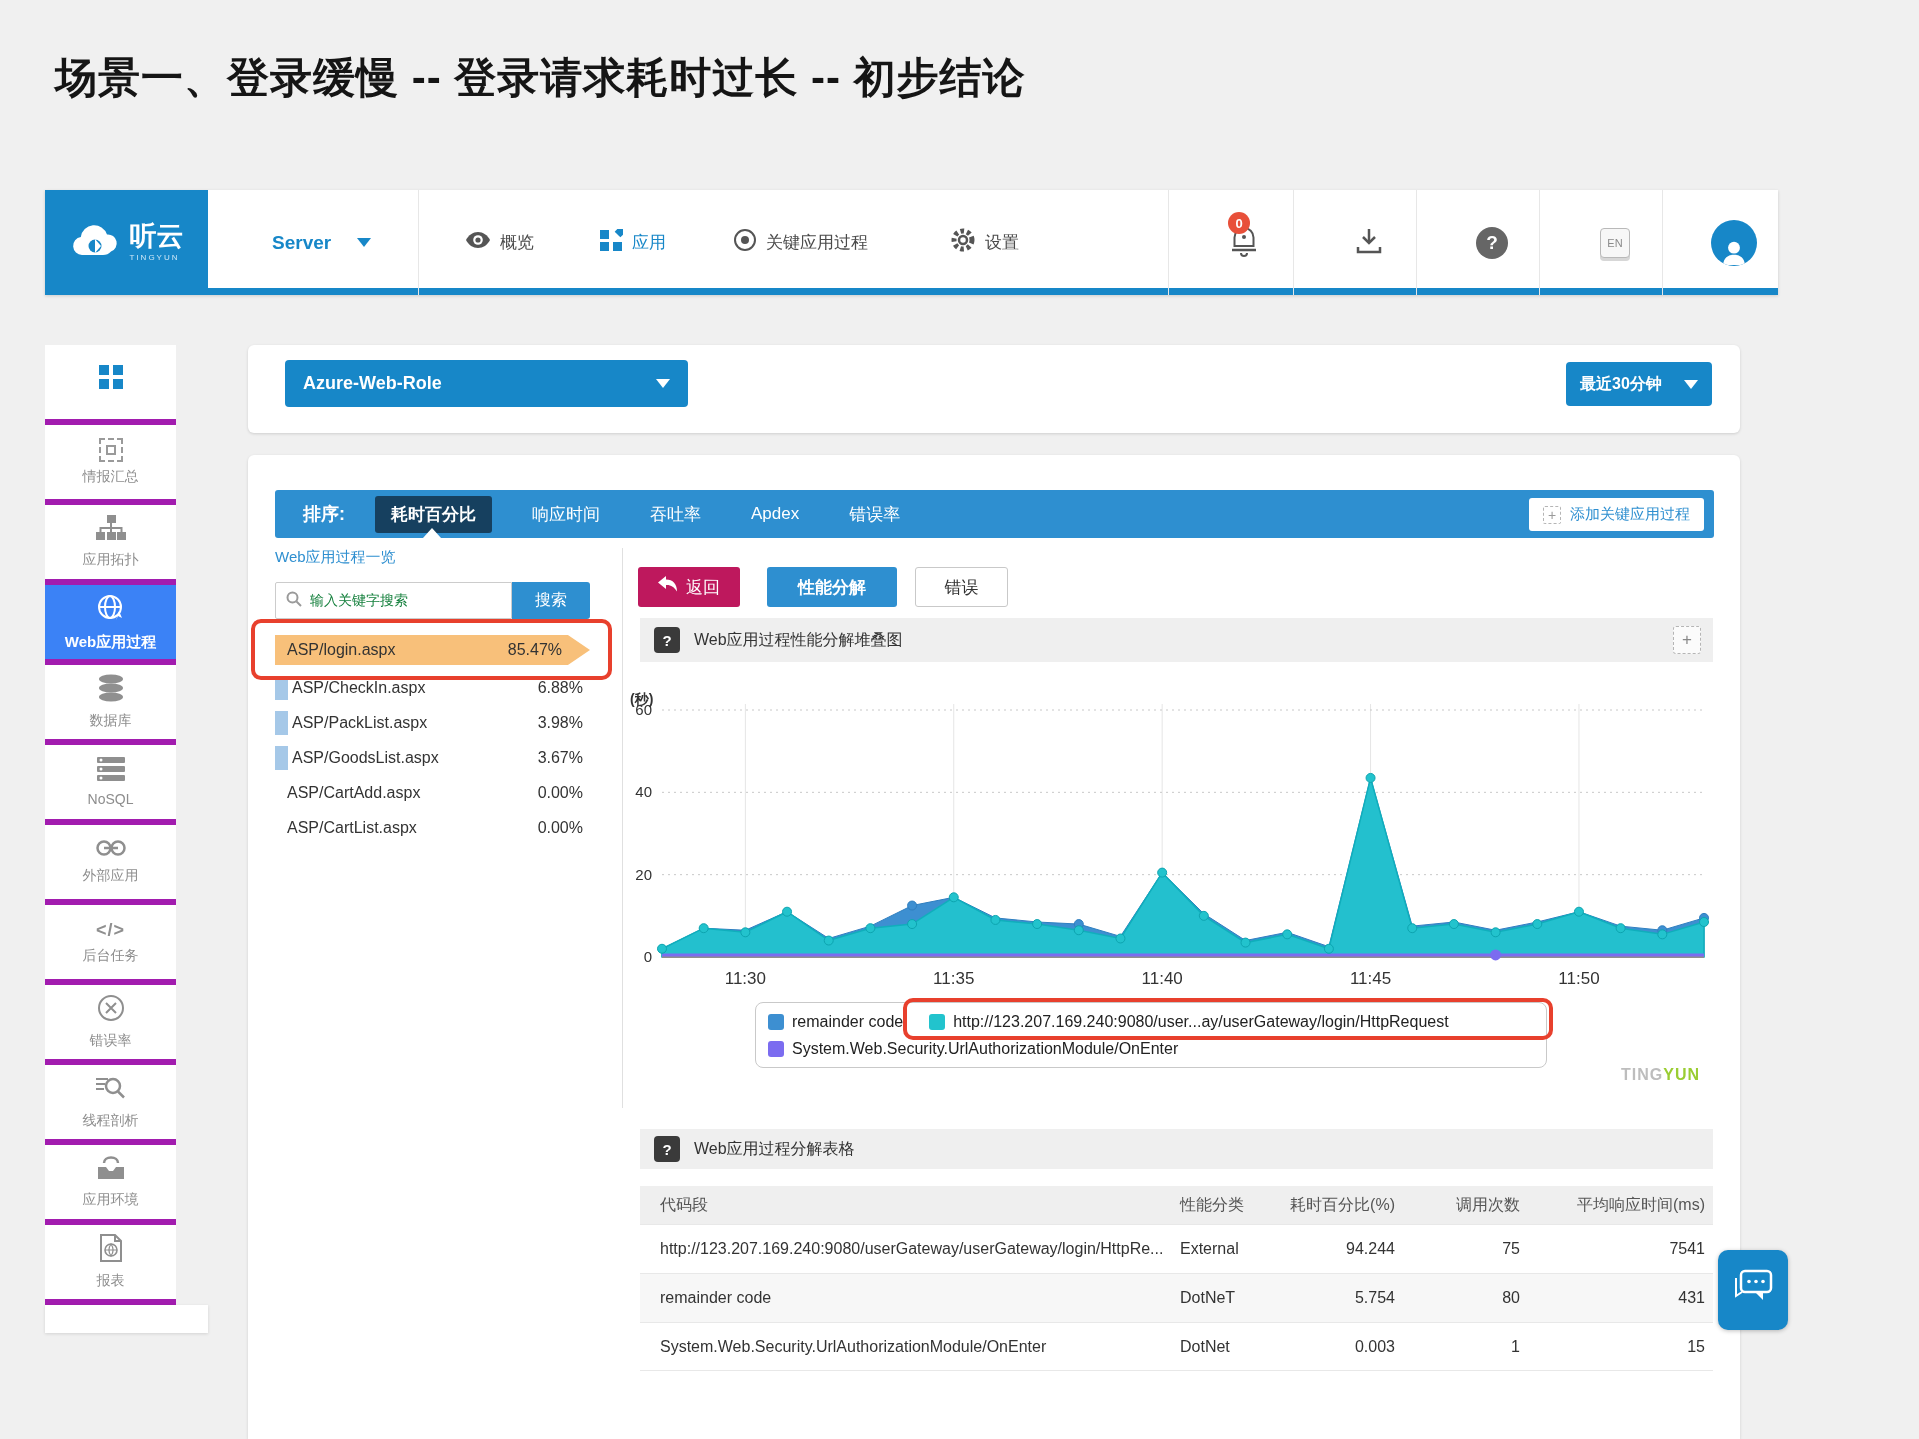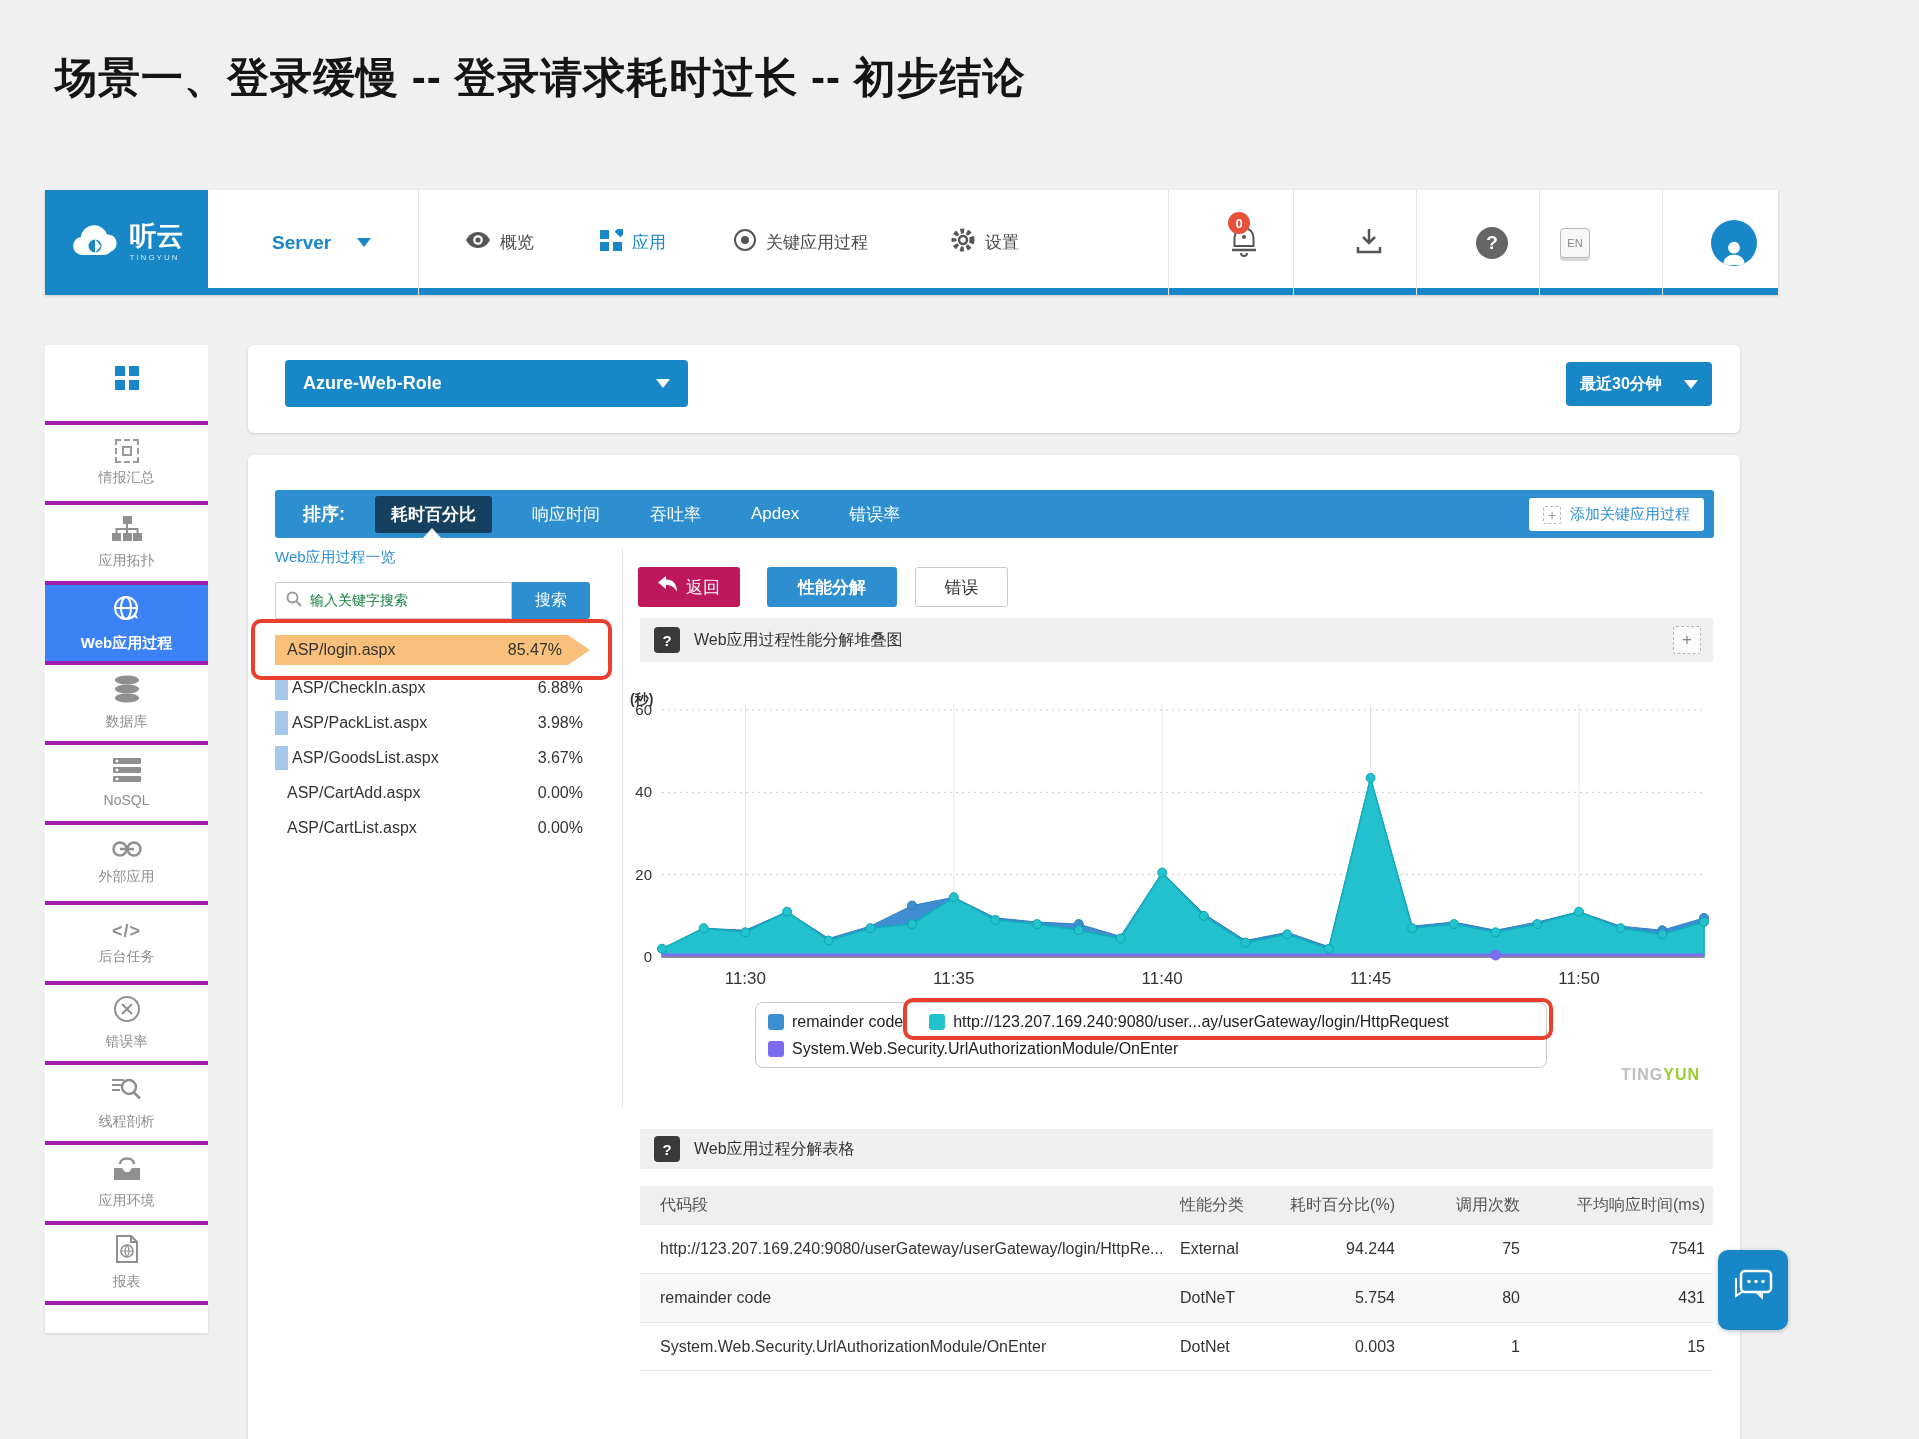--- a/index.html
+++ b/index.html
@@ -21,21 +21,21 @@
   .caret-down { width:0; height:0; border-left:7px solid transparent; border-right:7px solid transparent; border-top:9px solid #1787c8; display:inline-block; }
   .nav-divider { position:absolute; top:0; width:1px; height:105px; background:#e7e7e7; }
   .nav-icon-cell { position:absolute; top:0; height:105px; display:flex; align-items:center; justify-content:center; }
   #notif-badge { position:absolute; left:1183px; top:22px; width:22px; height:22px; background:#e8503a; border-radius:50%; color:#fff; font-size:13px; font-weight:bold; display:flex; align-items:center; justify-content:center; z-index:3; }
   #help-circle { width:32px; height:32px; border-radius:50%; background:#666; color:#fff; font-size:19px; font-weight:bold; display:flex; align-items:center; justify-content:center; }
   #lang-keycap { width:30px; height:30px; border:1px solid #b9b9b9; border-radius:4px; background:#f7f7f7; box-shadow:0 3px 0 #d7d7d7; color:#8a8a8a; font-size:11px; display:flex; align-items:center; justify-content:center; }
   #avatar-circle { width:46px; height:46px; border-radius:50%; background:#1787c8; display:flex; align-items:flex-end; justify-content:center; overflow:hidden; }
 
   
   #sidebar { left:45px; top:345px; width:163px; }
-  .sb-item { width:163px; height:80px; background:#fff; border-bottom:4px solid #a21caf; display:flex; flex-direction:column; align-items:center; justify-content:center; gap:6px; cursor:pointer; }
+  .sb-item { width:131px; height:80px; background:#fff; border-bottom:6px solid #a21caf; display:flex; flex-direction:column; align-items:center; justify-content:center; gap:6px; cursor:pointer; }
   .sb-label { font-size:14px; color:#8d8d8d; }
   .sb-item.selected { background:#3b82f6; }
   .sb-item.selected .sb-label { color:#fff; font-weight:bold; font-size:15px; }
   #sb-filler { width:163px; height:28px; background:#fff; box-shadow:0 1px 3px rgba(0,0,0,.12); }
   .icon-chip { width:24px; height:24px; border:2px dashed #9a9a9a; display:flex; align-items:center; justify-content:center; }
   .icon-chip span { width:10px; height:10px; border:2px solid #9a9a9a; display:block; }
   .icon-code-text { font-size:18px; font-weight:bold; color:#8f8f8f; letter-spacing:1px; }
 
   
   .card { background:#fff; border-radius:6px; box-shadow:0 1px 3px rgba(0,0,0,.14); }
@@ -186,21 +186,21 @@
             <path d="M13 2v13"></path>
             <path d="M7 10l6 6 6-6"></path>
             <path d="M2 20v5h22v-5"></path>
           </svg></span>
     </div>
     <div class="nav-divider" style="left:1371px"></div>
     <div class="nav-icon-cell" style="left:1398px;width:98px">
       <span id="help-circle">?</span>
     </div>
     <div class="nav-divider" style="left:1494px"></div>
-    <div class="nav-icon-cell" style="left:1481px;width:98px">
+    <div class="nav-icon-cell" style="left:1521px;width:98px">
       <span id="lang-keycap">EN</span>
     </div>
     <div class="nav-divider" style="left:1617px"></div>
     <div class="nav-icon-cell" style="left:1644px;width:89px">
       <span id="avatar-circle">
           <svg width="28" height="28" viewBox="0 0 26 26" fill="#fff">
             <circle cx="13" cy="9" r="5.5"></circle>
             <path d="M3 25c0-6.5 4.5-9.5 10-9.5s10 3 10 9.5z"></path>
           </svg>
         </span>

